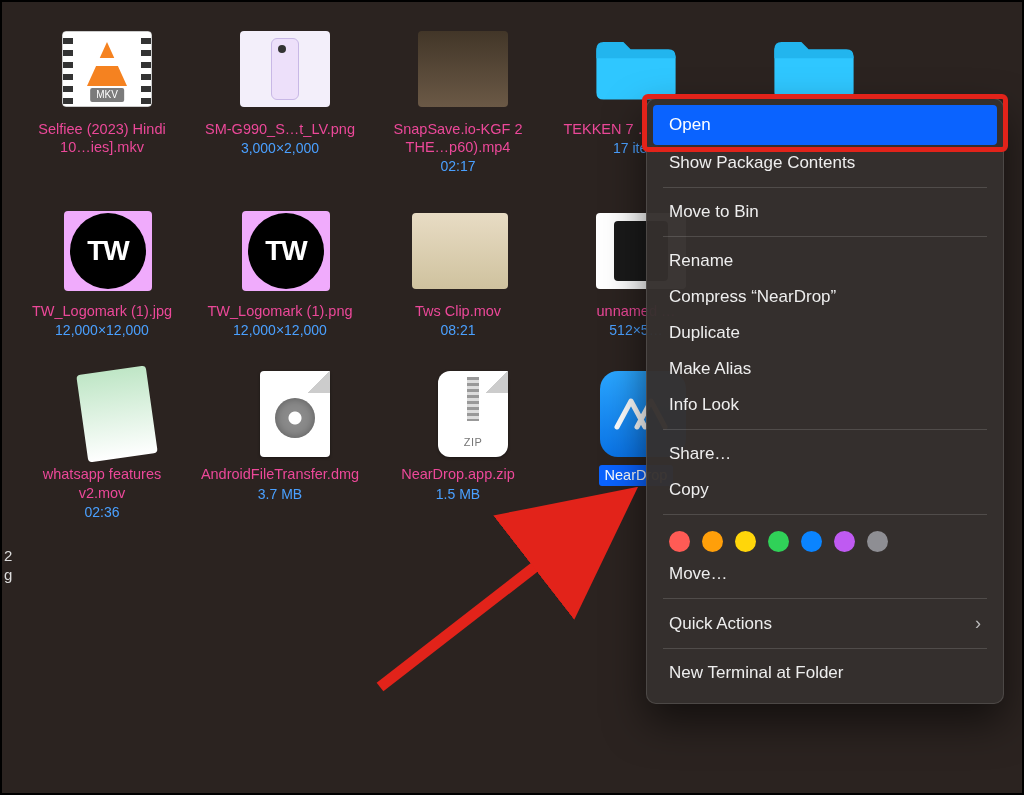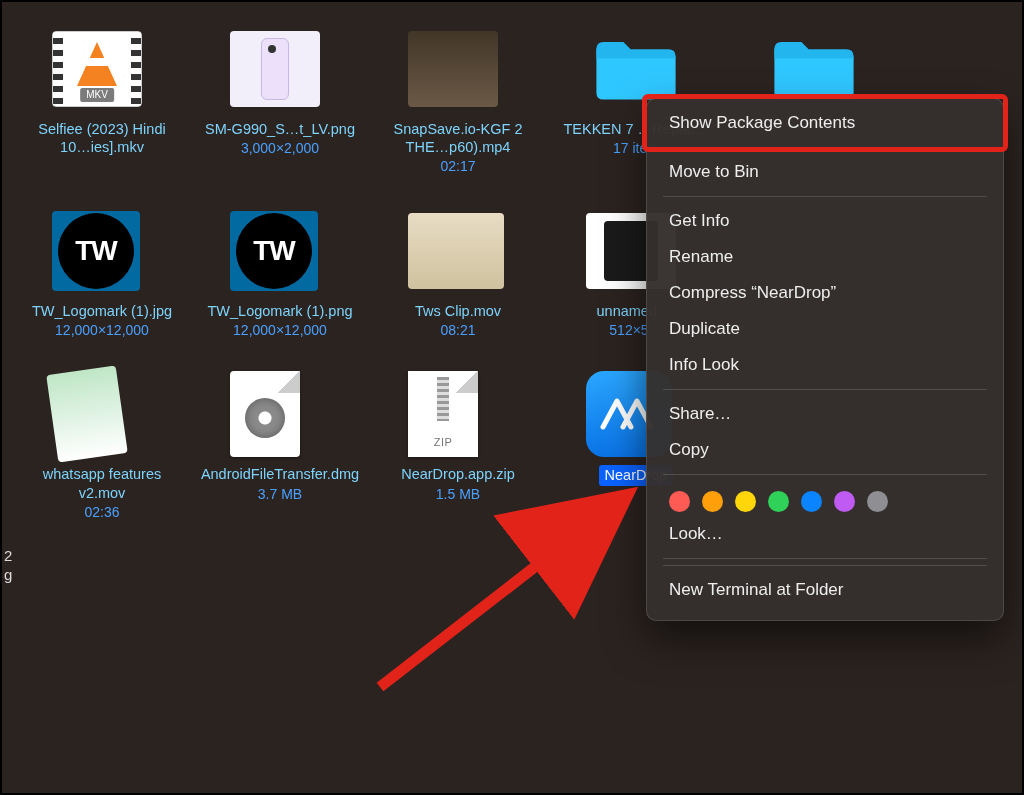--- a/index.html
+++ b/index.html
@@ -32,25 +32,25 @@
     align-items: center;
     text-align: center;
     font-size: 14.5px;
     line-height: 1.25;
   }
   .icon-wrap {
     width: 100px;
     height: 90px;
     display: flex;
     align-items: center;
-    justify-content: flex-start;
+    justify-content: flex-end;
     margin-bottom: 6px;
   }
   .filename {
-    color: #7dd3fc;
+    color: #ec4899;
     max-width: 160px;
   }
   .meta {
     color: #4aa0ff;
     font-size: 14px;
     margin-top: 2px;
   }
   .selected .filename {
     background: #0a63ff;
     color: #fff;
@@ -97,35 +97,35 @@
   .phone .body::after{content:"";position:absolute;left:6px;top:6px;width:8px;height:8px;background:#333;border-radius:50%;}
 
   .kgf{background:#6b5a3e;}
   .kgf .dark{background:linear-gradient(#423628,#6b5946);width:100%;height:100%;}
 
   .folder{ width:100px;height:76px; display:flex;align-items:center;justify-content:center;}
   .folder svg{width:92px;height:72px;}
 
   .tw{background:#000;border-radius:50%;width:76px;height:76px;display:flex;align-items:center;justify-content:center;}
   .tw span{color:#fff;font-weight:900;font-size:28px;letter-spacing:-1px;font-family:Arial;}
-  .tw-wrap{background:#0369a1;width:88px;height:80px;display:flex;align-items:center;justify-content:center;border-radius:4px;}
+  .tw-wrap{background:#f0abfc;width:88px;height:80px;display:flex;align-items:center;justify-content:center;border-radius:4px;}
 
   .mov{background:#fff;width:96px;height:76px;border-radius:4px;overflow:hidden;}
   .mov .bg{background:linear-gradient(#e8dcc4,#cfc29e);width:100%;height:100%;}
 
   .unnamed{background:#fff;width:90px;height:76px;border-radius:4px;display:flex;align-items:center;justify-content:center;}
   .unnamed .sq{width:54px;height:60px;background:#1a1a1a;border-radius:4px;}
 
   .feat{width:70px;height:88px;background:linear-gradient(#bfe6c6,#fff);border-radius:4px;transform:rotate(-8deg);}
 
   .dmg{width:70px;height:86px;background:#fff;border-radius:4px;position:relative;box-shadow:0 1px 3px rgba(0,0,0,.4);}
   .dmg .fold{position:absolute;right:0;top:0;width:22px;height:22px;background:linear-gradient(135deg,#fff 49%,#ccc 50%);}
   .dmg .disk{position:absolute;left:50%;top:50%;transform:translate(-50%,-40%);width:40px;height:40px;border-radius:50%;background:radial-gradient(circle,#fff 0 6px,#8a8a8a 7px 40px);box-shadow: inset 0 0 10px rgba(0,0,0,.35);}
 
-  .zip{width:70px;height:86px;background:#fff;border-radius:0;position:relative;box-shadow:0 1px 3px rgba(0,0,0,.4);}
+  .zip{width:70px;height:86px;background:#fff;border-radius:12px;position:relative;box-shadow:0 1px 3px rgba(0,0,0,.4);}
   .zip .fold{position:absolute;right:0;top:0;width:22px;height:22px;background:linear-gradient(135deg,#fff 49%,#ccc 50%);}
   .zip .zipper{position:absolute;left:50%;top:6px;transform:translateX(-50%);width:12px;height:44px;background:repeating-linear-gradient(#999 0 3px,#ddd 3px 6px);}
   .zip .lbl{position:absolute;bottom:8px;left:50%;transform:translateX(-50%);font-size:11px;color:#777;letter-spacing:.5px;}
 
   .appicon{width:86px;height:86px;border-radius:18px;background:linear-gradient(#2aa6ff,#0a73e6);display:flex;align-items:center;justify-content:center;}
   .appicon svg{width:60px;height:46px;}
 
   
   .ctx {
     position:absolute;
@@ -346,39 +346,42 @@
       </div>
     </div>
 </div>
 
 <div class="edge">
   <div>2</div>
   <div>g</div>
 </div>
 
 <div class="ctx">
+  <div class="mi hl">
+      <span>Open</span>
+    </div>
   <div class="mi">
       <span>Show Package Contents</span>
     </div>
   <div class="sep"></div>
   <div class="mi">
       <span>Move to Bin</span>
     </div>
   <div class="sep"></div>
   <div class="mi">
-      <span>Get Info</span>
-    </div>
-  <div class="mi">
       <span>Rename</span>
     </div>
   <div class="mi">
       <span>Compress “NearDrop”</span>
     </div>
   <div class="mi">
       <span>Duplicate</span>
+    </div>
+  <div class="mi">
+      <span>Make Alias</span>
     </div>
   <div class="mi">
       <span>Info Look</span>
     </div>
   <div class="sep"></div>
   <div class="mi">
       <span>Share…</span>
     </div>
   <div class="mi">
       <span>Copy</span>
@@ -387,23 +390,27 @@
   <div class="tags" id="tagrow">
       <div class="tag" style="background: rgb(255, 91, 85);"></div>
       <div class="tag" style="background: rgb(255, 159, 10);"></div>
       <div class="tag" style="background: rgb(255, 214, 10);"></div>
       <div class="tag" style="background: rgb(48, 209, 88);"></div>
       <div class="tag" style="background: rgb(10, 132, 255);"></div>
       <div class="tag" style="background: rgb(191, 90, 242);"></div>
       <div class="tag" style="background: rgb(142, 142, 147);"></div>
     </div>
   <div class="mi">
-      <span>Look…</span>
-    </div>
-  <div class="sep"></div>
+      <span>Move…</span>
+    </div>
+  <div class="sep"></div>
+  <div class="mi">
+    <span>Quick Actions</span>
+    <span class="chev">›</span>
+  </div>
   <div class="sep"></div>
   <div class="mi">
       <span>New Terminal at Folder</span>
     </div>
 </div>
 
 <div class="redbox"></div>
 
 <svg class="arrow" viewBox="0 0 300 210">
   <defs>

